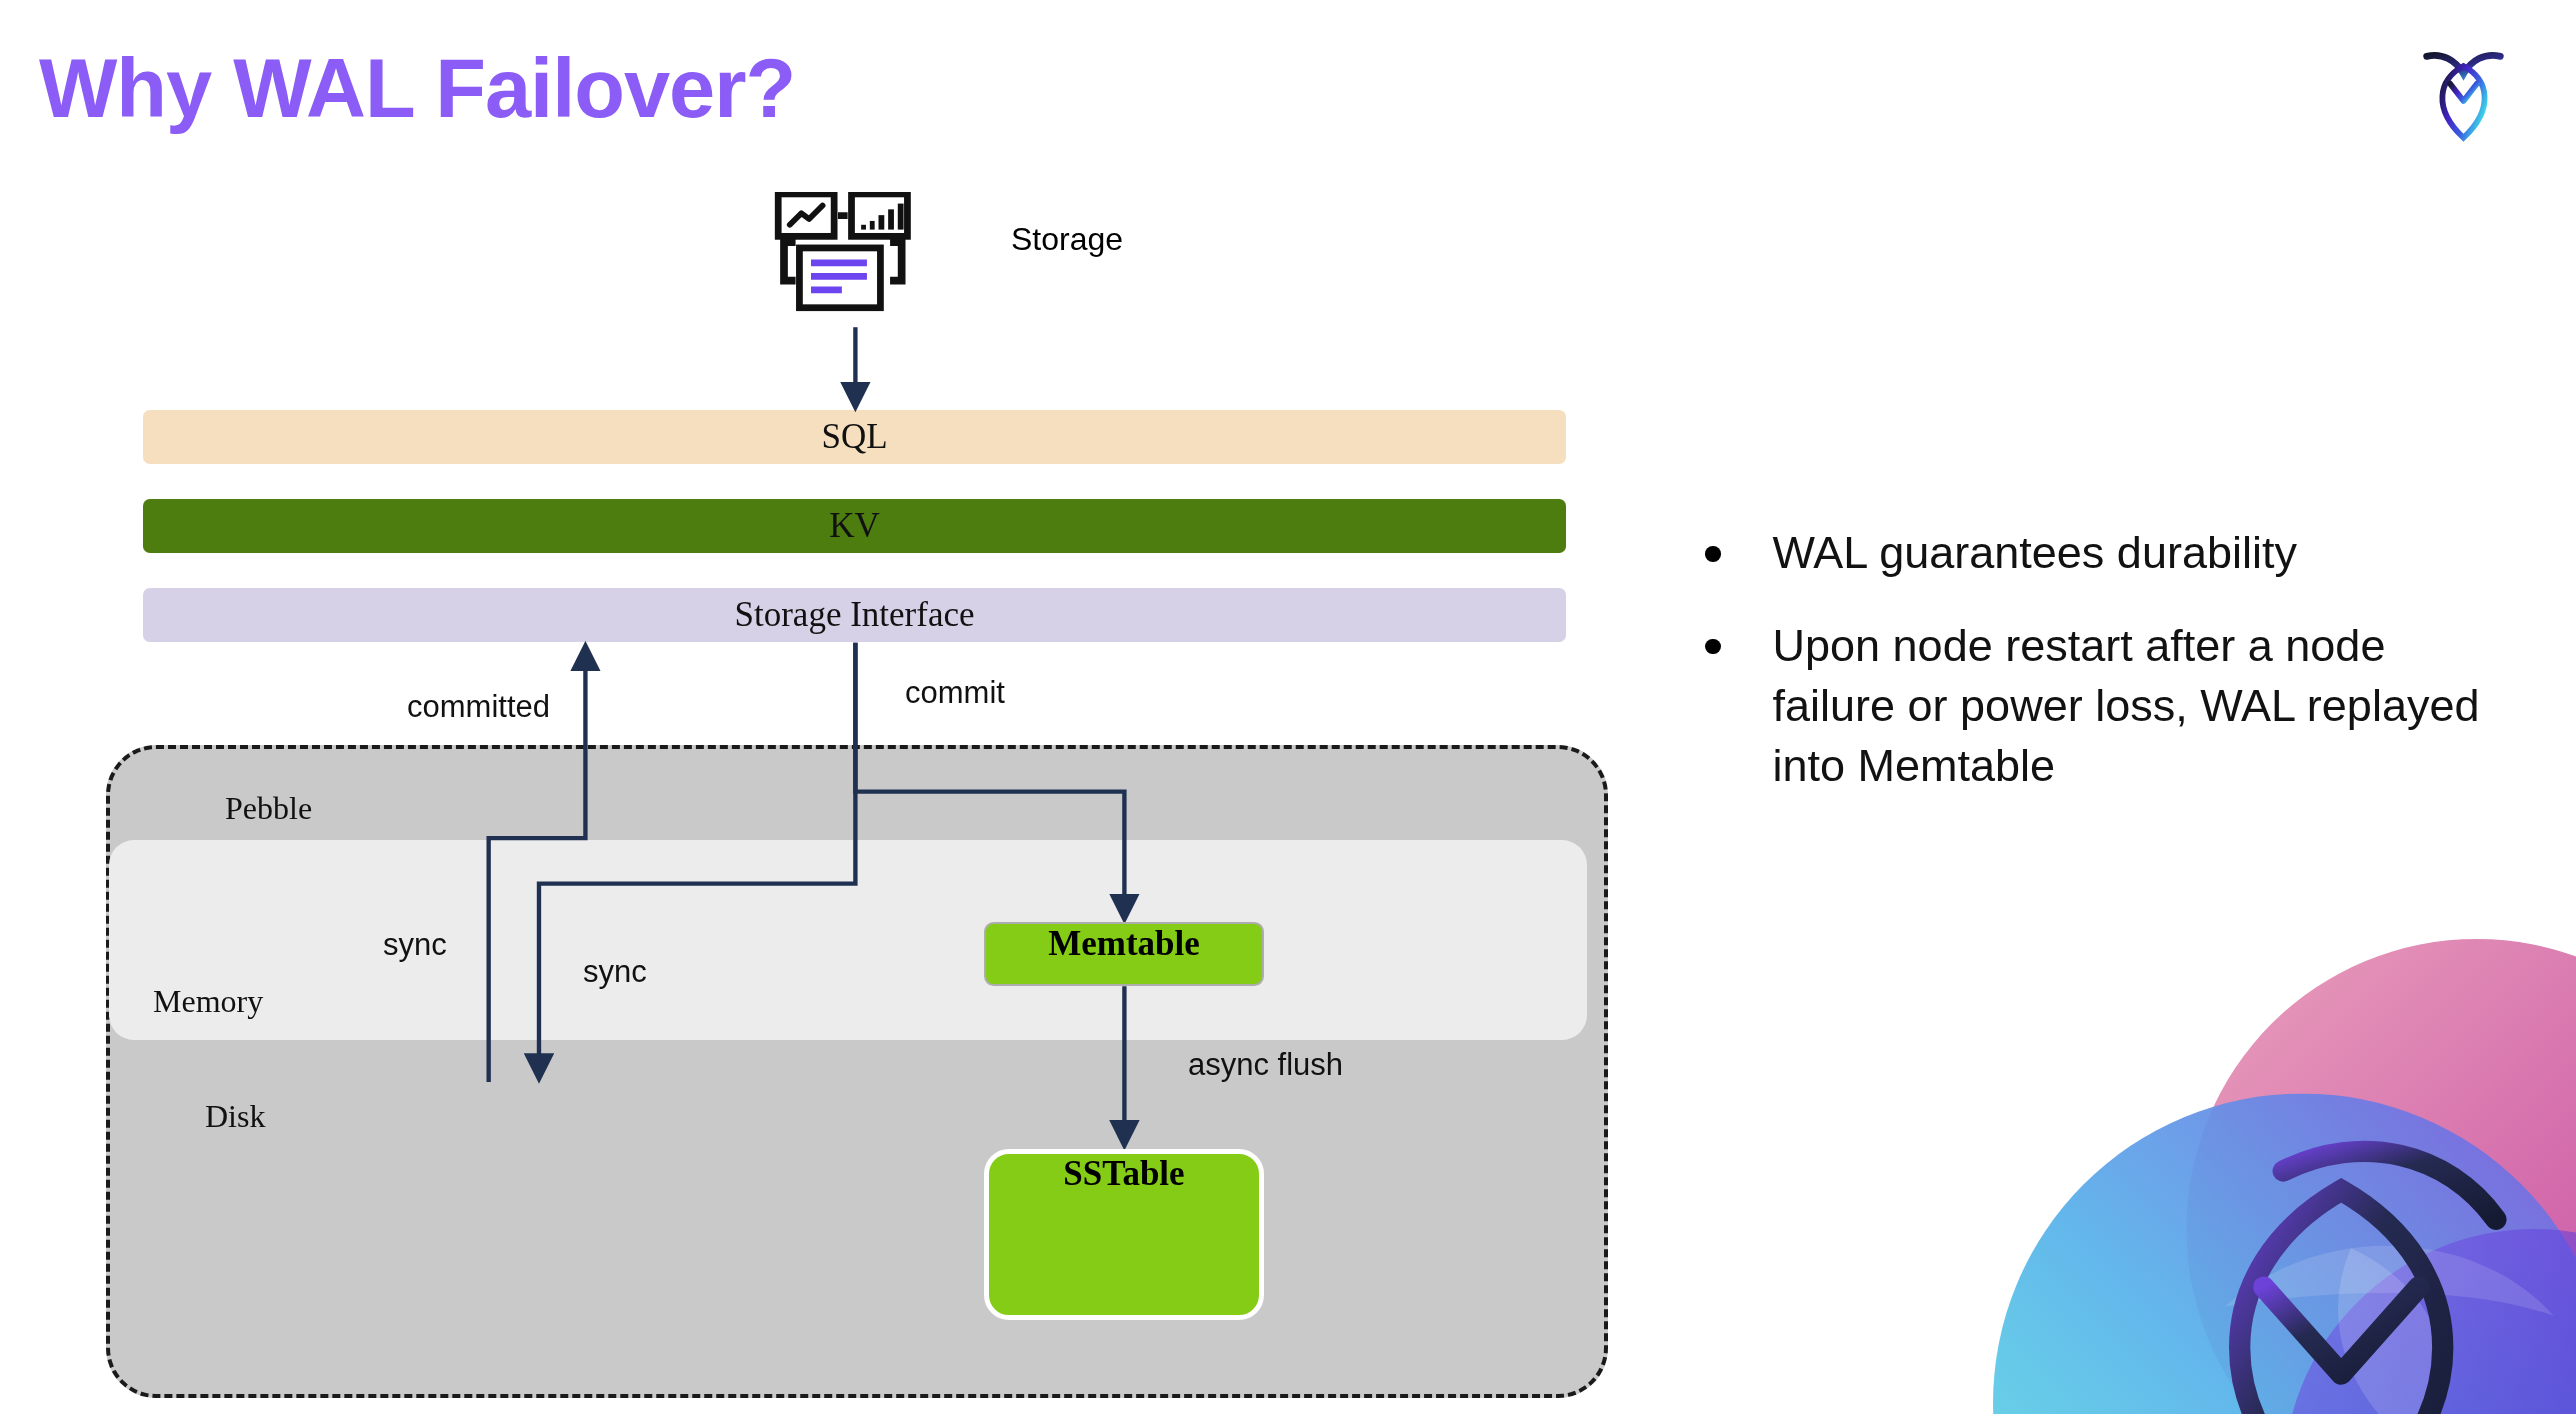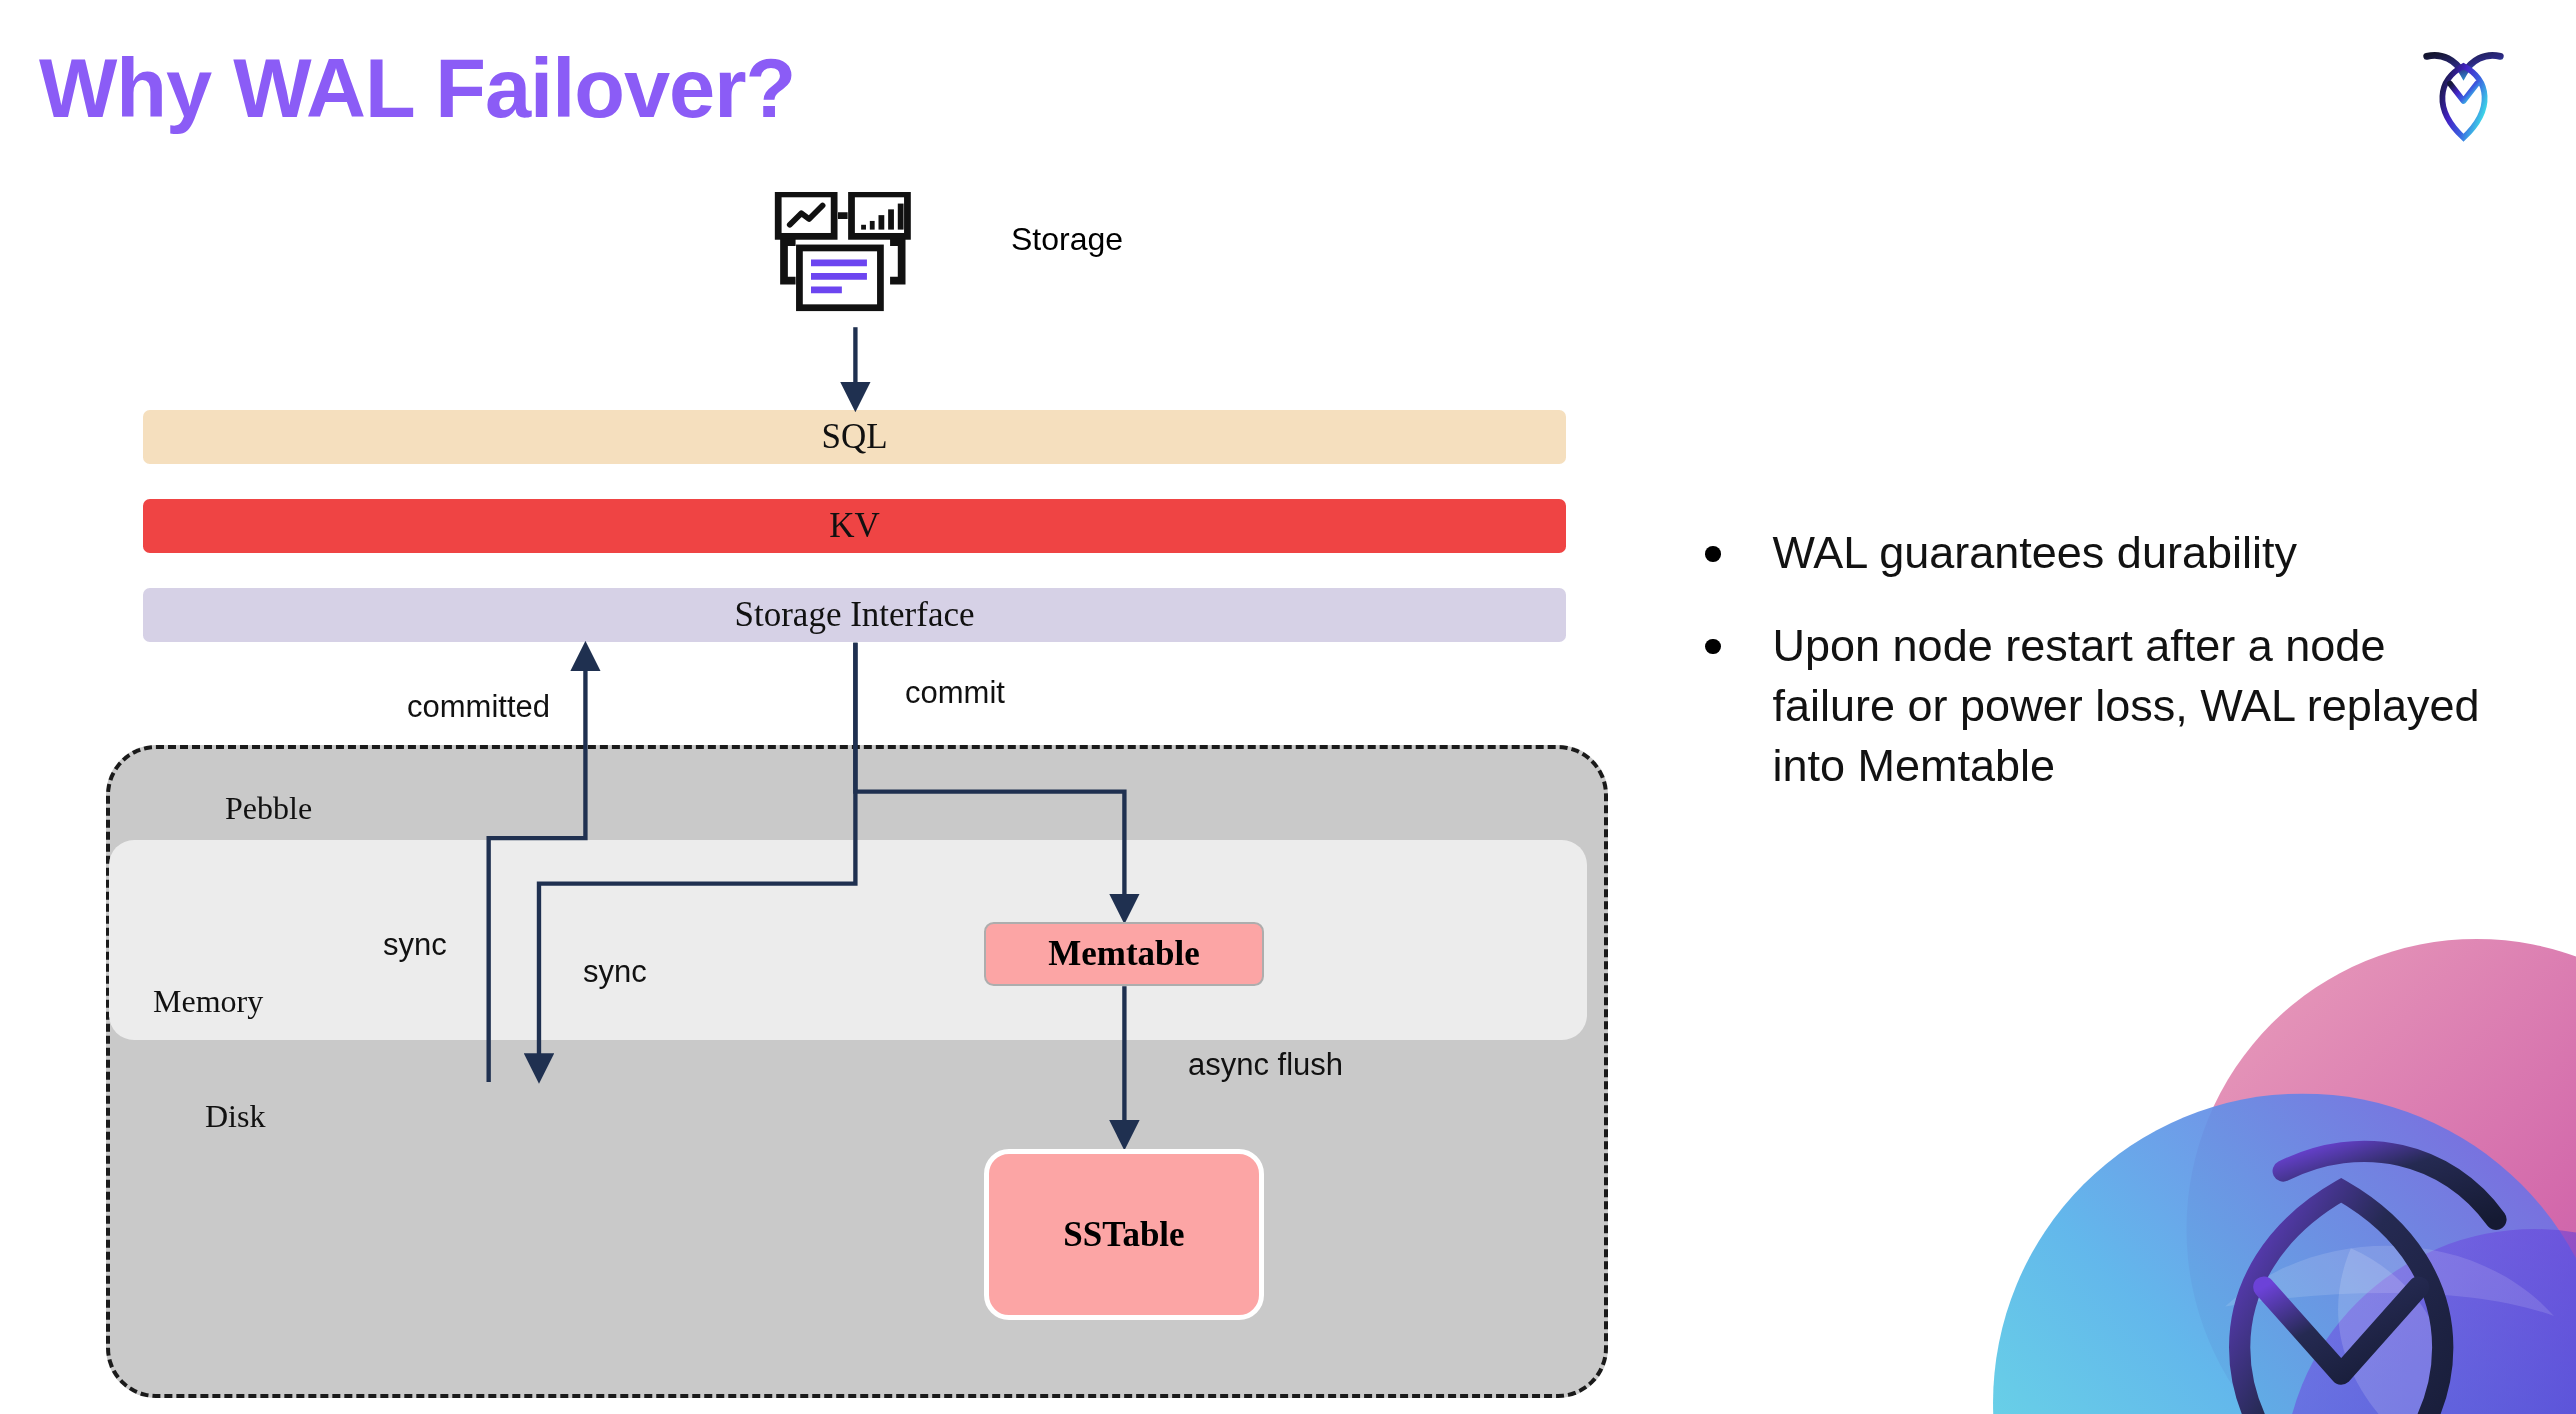--- a/index.html
+++ b/index.html
@@ -125,23 +125,23 @@
     color: #111;
     white-space: nowrap;
   }
   #label-pebble { left: 225px; top: 790px; }
   #label-memory { left: 153px; top: 983px; }
   #label-disk   { left: 205px; top: 1098px; }
 
   
   .node-box {
     position: absolute;
-    background: #fca5a5;
+    background: #84cc16;
     display: flex;
-    align-items: center;
+    align-items: flex-start;
     justify-content: center;
     font-family: "Liberation Serif", serif;
     font-weight: bold;
     color: #000;
     box-sizing: border-box;
   }
   #node-memtable {
     left: 984px; top: 922px;
     width: 280px; height: 64px;
     border: 2.9px solid #adadad;
@@ -308,21 +308,21 @@
         <rect x="38" y="70" width="58" height="7" fill="#6c45f0"></rect>
         <rect x="38" y="84" width="58" height="7" fill="#6c45f0"></rect>
         <rect x="38" y="98" width="32" height="7" fill="#6c45f0"></rect>
       </svg>
     </div>
     <div id="client-label">Storage</div>
 
     <div class="layer-bar" id="layer-sql" style="background:#f5dfbe;">
       <span>SQL</span>
     </div>
-    <div class="layer-bar" id="layer-kv" style="background:#ef4444;">
+    <div class="layer-bar" id="layer-kv" style="background:#4d7c0f;">
       <span>KV</span>
     </div>
     <div class="layer-bar" id="layer-storage" style="background:#d6d1e6;">
       <span>Storage Interface</span>
     </div>
 
     <div id="pebble-box"></div>
     <div id="memory-band"></div>
 
     <div class="region-label" id="label-pebble">Pebble</div>

